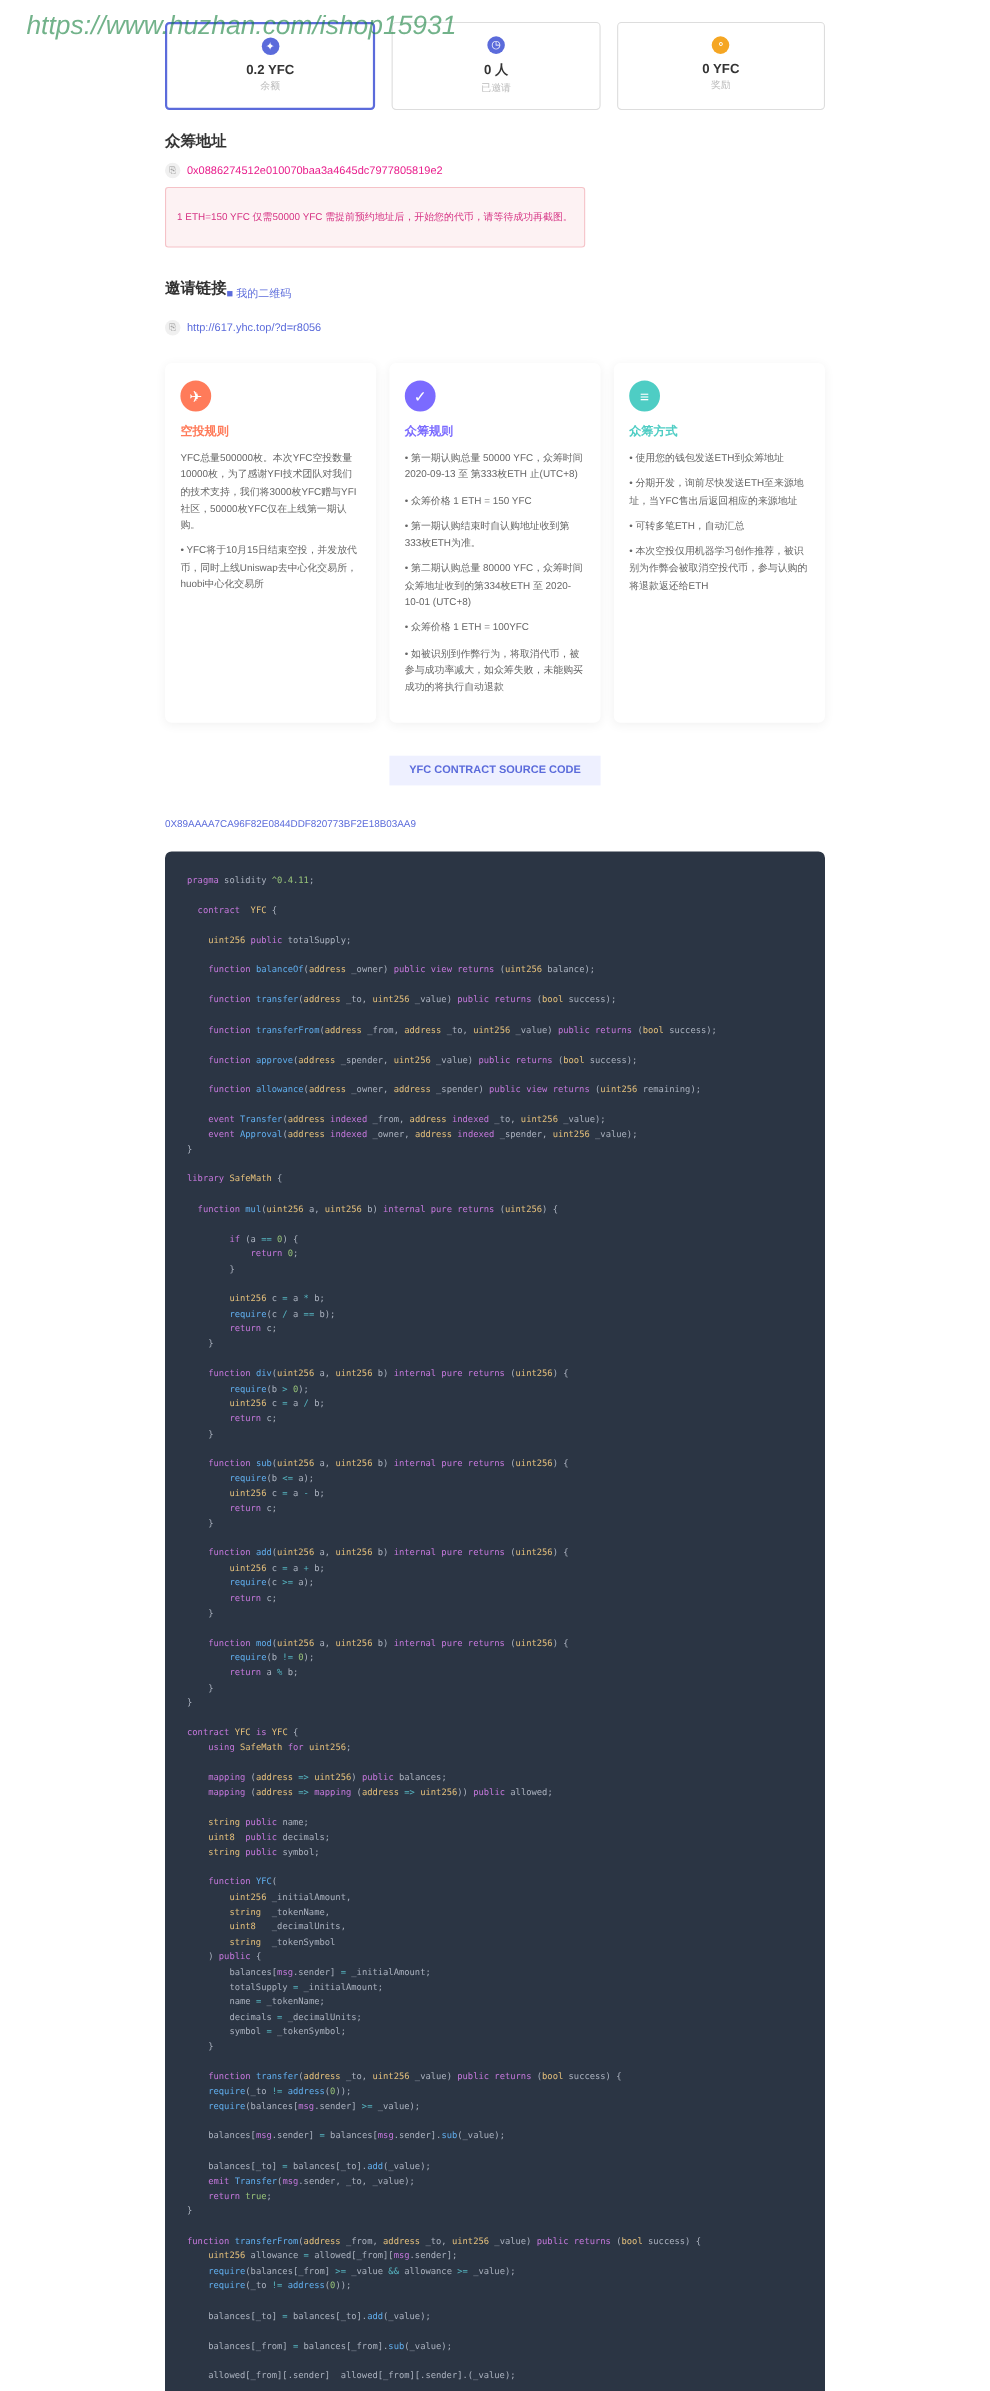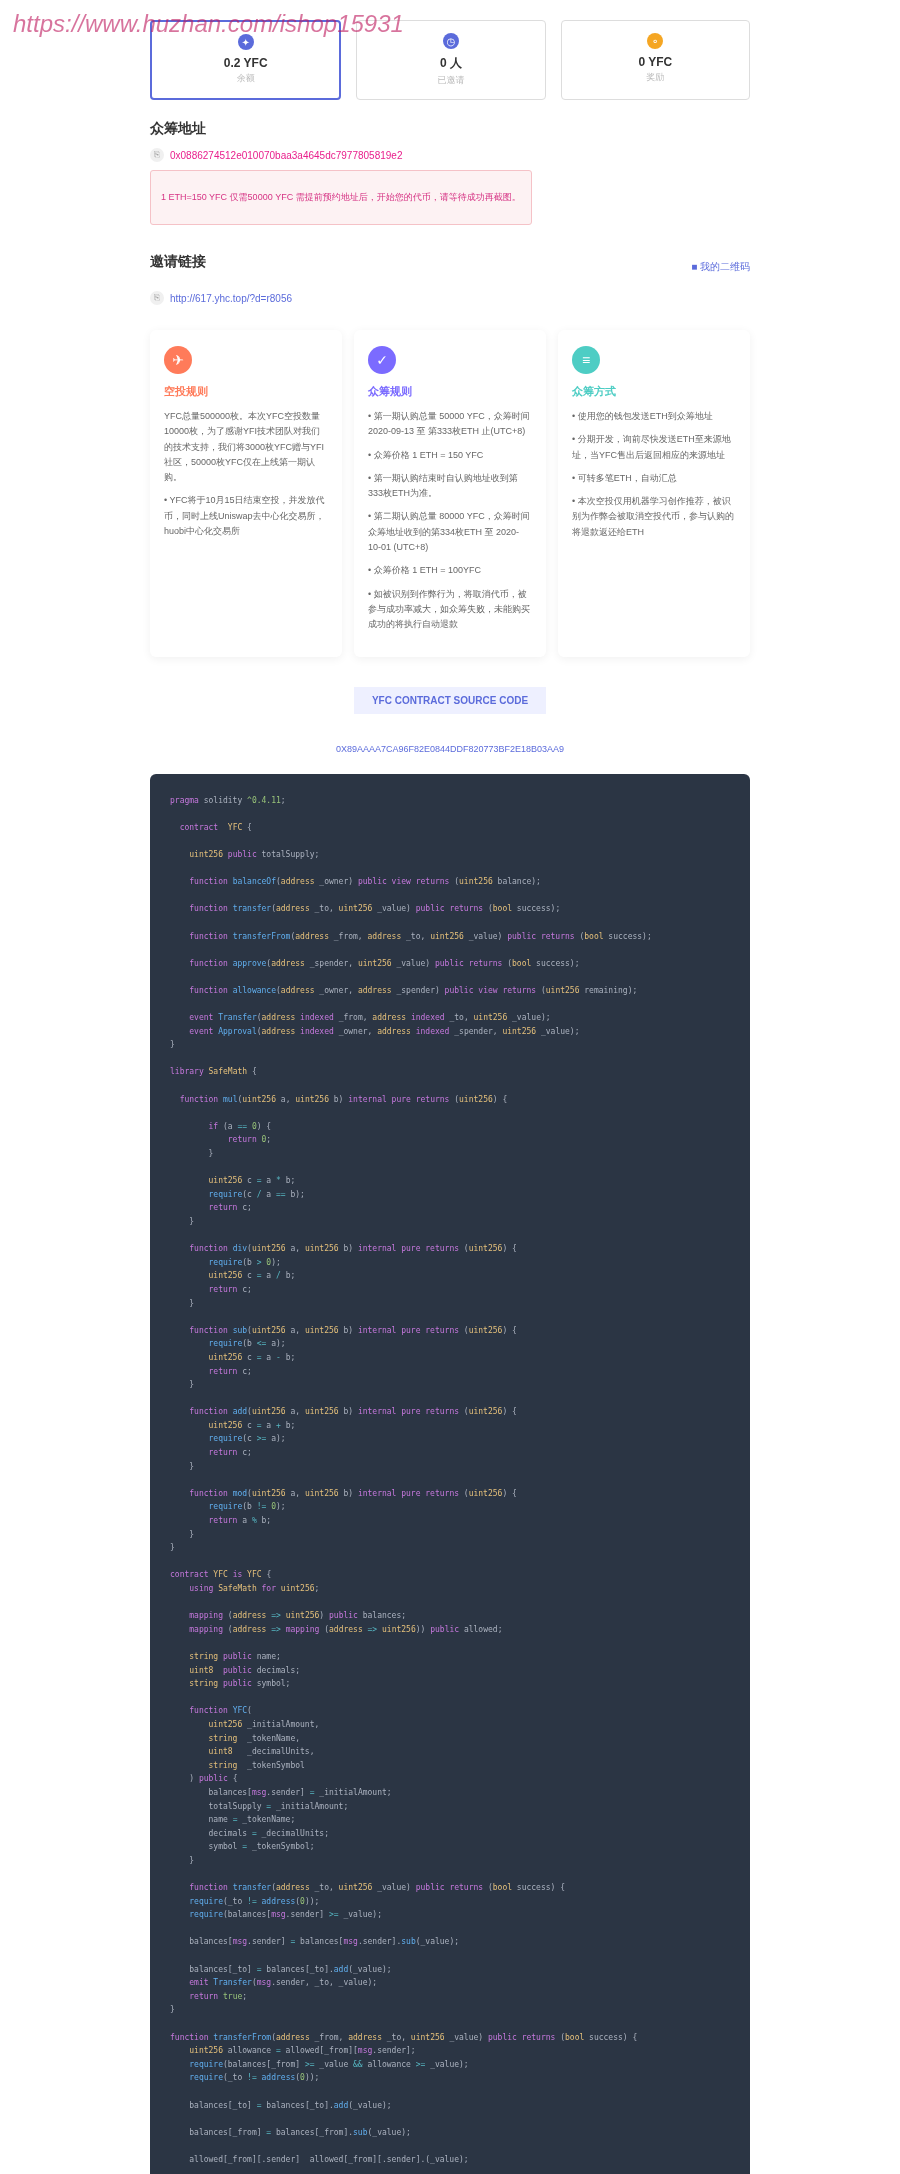--- a/index.html
+++ b/index.html
@@ -1,41 +1,41 @@
 <!DOCTYPE html>
 <html><head>
 <meta charset="utf-8">
 <style>
 *{margin:0;padding:0;box-sizing:border-box}
 body{font-family:-apple-system,BlinkMacSystemFont,"Segoe UI",sans-serif;background:#fff;color:#333;font-size:11px}
 .container{max-width:640px;margin:0 auto;padding:20px}
-.watermark{position:absolute;top:10px;left:13px;color:#be185d;font-size:24px;font-style:italic;opacity:.6}
+.watermark{position:absolute;top:10px;left:24px;color:#15803d;font-size:24px;font-style:italic;opacity:.6}
 .stats{display:flex;gap:15px;margin-bottom:20px}
 .stat-card{flex:1;border:1px solid #ddd;border-radius:4px;padding:12px;text-align:center}
 .stat-card.active{border:2px solid #5b6bdb}
 .stat-icon{width:16px;height:16px;border-radius:50%;margin:0 auto 6px;display:flex;align-items:center;justify-content:center;font-size:10px;color:#fff}
 .stat-val{font-size:12px;font-weight:600;color:#333}
 .stat-lbl{font-size:9px;color:#bbb;margin-top:2px}
 .section{margin-bottom:20px}
 .sec-title{font-size:14px;font-weight:600;margin-bottom:10px}
 .addr-row{display:flex;align-items:center;gap:6px;margin-bottom:8px}
 .addr-icon{width:14px;height:14px;border-radius:50%;background:#f0f0f0;display:flex;align-items:center;justify-content:center;font-size:8px;color:#999}
 .addr-link{color:#e91e8c;font-size:10px}
 .notice-bar{border:1px solid #f5c2c7;background:#fdf2f3;color:#d63384;padding:20px 10px;border-radius:3px;font-size:9px;margin-bottom:8px;display:inline-block}
 .desc{font-size:10px;color:#555;line-height:1.6}
-.invite-header{display:flex;justify-content:space-between;align-items:center;margin-bottom:10px}
+.invite-header{display:flex;align-items:center;margin-bottom:10px}
 .qr-link{color:#5b6bdb;font-size:10px}
 .info-cards{display:flex;gap:12px;margin-top:25px}
 .info-card{flex:1;background:#fff;border-radius:6px;padding:16px 14px;box-shadow:0 2px 10px rgba(0,0,0,.06)}
 .info-icon{width:28px;height:28px;border-radius:50%;display:flex;align-items:center;justify-content:center;font-size:14px;color:#fff;margin-bottom:10px}
 .info-title{font-size:11px;font-weight:600;margin-bottom:10px}
 .info-body{font-size:9px;color:#666;line-height:1.7}
 .info-body p{margin-bottom:8px}
 .btn-src{display:block;margin:30px auto;background:#eef0ff;color:#5b6bdb;border:none;padding:8px 18px;border-radius:0;font-size:10px;font-weight:600}
-.hash{text-align:center;color:#5b6bdb;font-size:9px;margin-bottom:20px}
+.hash{text-align:left;color:#5b6bdb;font-size:9px;margin-bottom:20px}
 .code-block{background:#2b3544;border-radius:6px;padding:20px;font-family:Consolas,Monaco,monospace;font-size:8px;line-height:1.7;color:#abb2bf;overflow-x:auto;white-space:pre}
 .kw{color:#c678dd}
 .fn{color:#61afef}
 .ty{color:#e5c07b}
 .str{color:#98c379}
 .op{color:#56b6c2}
 </style>
 </head>
 <body>
 

